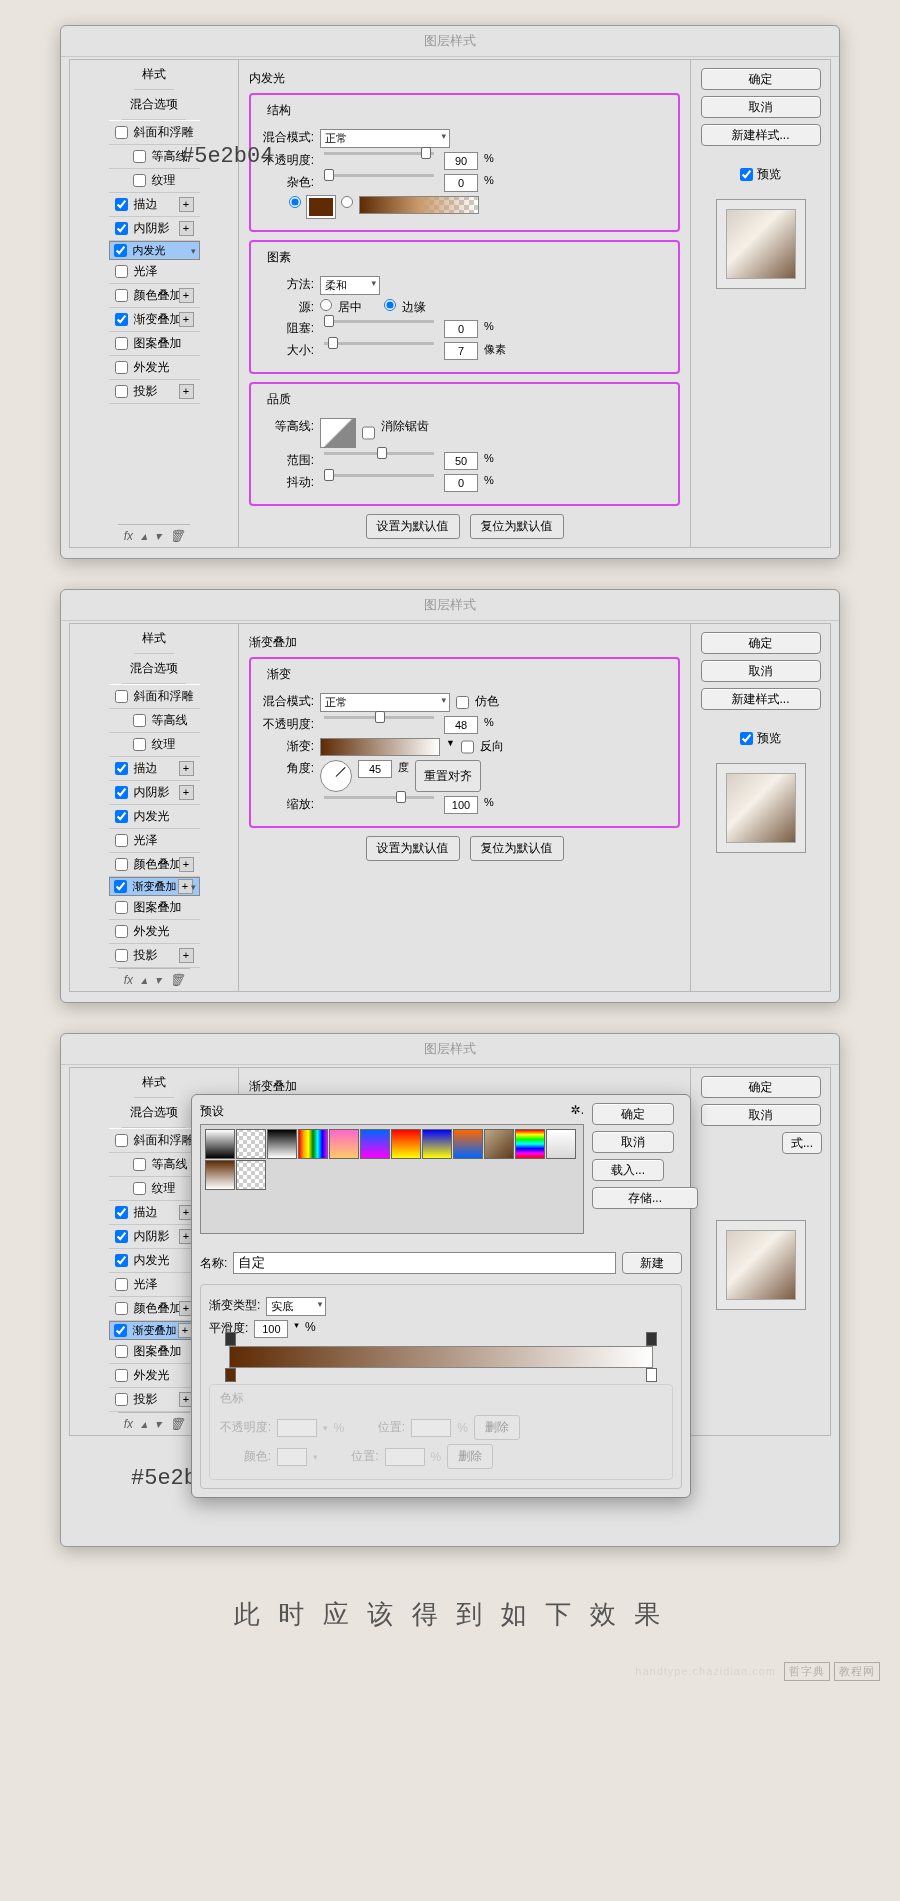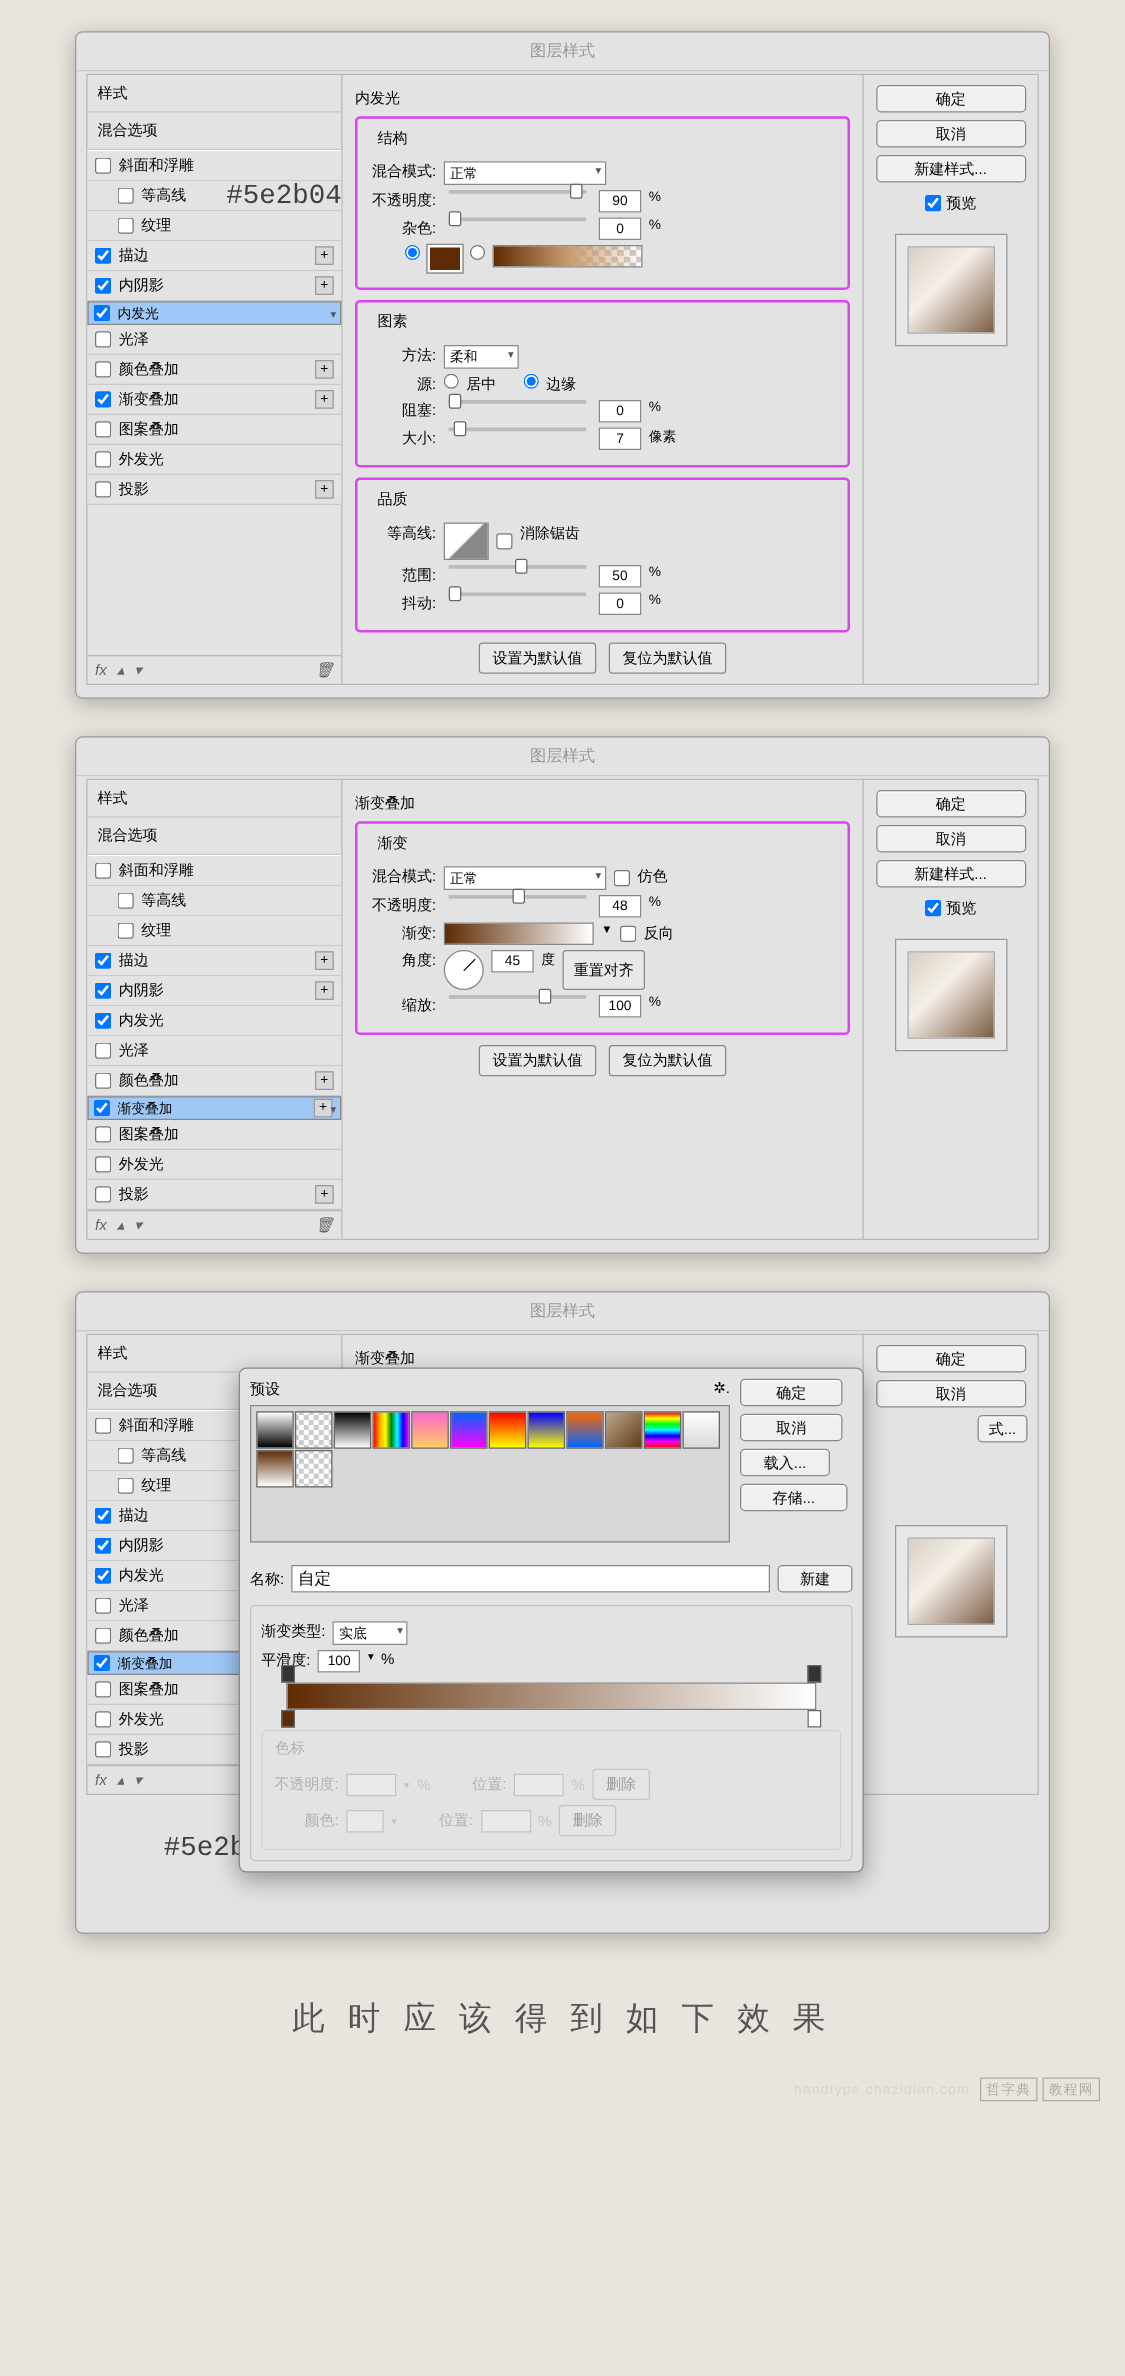--- a/index.html
+++ b/index.html
@@ -1,20 +1,20 @@
 <!DOCTYPE html>
 <html><head>
 <meta charset="utf-8">
 <style>
 * { box-sizing: border-box; margin: 0; padding: 0; }
 body { background: #e9e4dd; font-family: "Microsoft YaHei", Arial, sans-serif; font-size: 12px; color: #000; width: 900px; }
 .dialog { background: #e3e3e3; border: 1px solid #999; border-radius: 6px; margin: 25px 60px 30px 60px; box-shadow: 0 4px 18px rgba(0,0,0,0.25); position: relative; }
 .dlg-title { text-align: center; font-size: 13px; color: #999; padding: 6px 0; border-bottom: 1px solid #c8c8c8; }
 .dlg-body { display: flex; align-items: stretch; padding: 2px 8px 10px 8px; min-height: 380px; }
-.left-panel { width: 205px; border: 1px solid #b8b8b8; background: #e3e3e3; display: flex; flex-direction: column; }
+.left-panel { width: 170px; border: 1px solid #b8b8b8; background: #e3e3e3; display: flex; flex-direction: column; align-items: center; }
 .lp-head { padding: 6px 8px; border-bottom: 1px solid #c8c8c8; }
 .lp-sub { padding: 6px 8px; border-bottom: 1px solid #c8c8c8; font-size: 12px; }
 .lp-list { flex: 1; border-top: 1px solid #fff; }
 .lp-item { display: flex; align-items: center; padding: 3px 6px; border-bottom: 1px solid #c8c8c8; background: #e3e3e3; position: relative; }
 .lp-item.sel { background: #9fc8f6; }
 .lp-item input[type=checkbox] { margin-right: 6px; width: 13px; height: 13px; }
 .lp-item .indent { width: 18px; display: inline-block; }
 .lp-item .plus { position: absolute; right: 6px; width: 15px; height: 15px; border: 1px solid #999; background: #d8d8d8; font-size: 11px; text-align: center; line-height: 13px; }
 .lp-foot { border-top: 1px solid #b8b8b8; padding: 4px 6px; display: flex; align-items: center; gap: 8px; color: #666; font-style: italic; }
 .lp-foot .trash { margin-left: auto; }
@@ -30,21 +30,21 @@
 .slider .thumb { position: absolute; top: -5px; width: 10px; height: 12px; background: #fff; border: 1px solid #666; border-radius: 2px; }
 .num { width: 34px; height: 18px; border: 1px solid #888; background: #fff; text-align: center; font-size: 11px; }
 .unit { font-size: 11px; }
 .swatch { width: 28px; height: 22px; border: 2px solid #fff; box-shadow: 0 0 0 1px #888; }
 .grad-bar { height: 18px; border: 1px solid #888; flex: 1; max-width: 120px; }
 .radio { width: 12px; height: 12px; }
 .btn-row { display: flex; gap: 10px; justify-content: center; margin-top: 6px; }
 .gbtn { border: 1px solid #888; background: #e8e8e8; padding: 3px 10px; font-size: 12px; border-radius: 3px; cursor: pointer; }
 .right-panel { width: 140px; padding: 8px; border: 1px solid #b8b8b8; border-left: none; display: flex; flex-direction: column; gap: 6px; align-items: center; }
 .rbtn { width: 120px; height: 22px; border: 1px solid #888; background: #f0f0f0; font-size: 12px; border-radius: 4px; cursor: pointer; box-shadow: inset 0 1px 0 #fff; }
-.prev-ck { display: flex; gap: 4px; font-size: 12px; margin-top: 2px; }
+.prev-ck { display: flex; gap: 4px; font-size: 12px; margin-top: 14px; }
 .preview-box { width: 90px; height: 90px; border: 1px solid #999; background: #e8e8e8; display: flex; align-items: center; justify-content: center; margin-top: 10px; }
 .preview-inner { width: 70px; height: 70px; border: 1px solid #aaa; }
 .anno { position: absolute; color: #404040; font-size: 22px; font-family: "Courier New", monospace; font-weight: normal; pointer-events: none; letter-spacing: 0px; }
 .contour { width: 36px; height: 30px; border: 1px solid #888; background: linear-gradient(135deg,#fff 48%,#888 52%); }
 .angle-dial { width: 32px; height: 32px; border: 1px solid #888; border-radius: 50%; background: #fff; position: relative; }
 .angle-dial::after { content: ""; position: absolute; width: 13px; height: 1px; background: #000; top: 50%; left: 50%; transform-origin: left; transform: rotate(-45deg); }
 
 .ge-dialog { position: absolute; top: 60px; left: 130px; width: 500px; background: #e3e3e3; border: 1px solid #888; border-radius: 6px; box-shadow: 0 6px 20px rgba(0,0,0,0.35); z-index: 5; }
 .ge-title { text-align: center; padding: 6px; border-bottom: 1px solid #c8c8c8; font-size: 13px; position: relative; }
 .traffic { position: absolute; left: 8px; top: 7px; display: flex; gap: 6px; }
@@ -500,21 +500,21 @@
             <div class="gsw" style="background:linear-gradient(#fff,#d8d8d8)"></div>
             <div class="gsw" style="background:linear-gradient(#5e2b04,#fff)"></div>
             <div class="gsw" style="background:repeating-conic-gradient(#ccc 0 25%,#fff 0 50%) 50%/8px 8px"></div>
           </div>
         </div>
       </div>
       <div class="ge-right">
         <button class="rbtn" style="width:82px">确定</button>
         <button class="rbtn" style="width:82px">取消</button>
         <button class="rbtn" style="width:72px">载入...</button>
-        <button class="rbtn" style="width:86px">存储...</button>
+        <button class="rbtn" style="width:106px">存储...</button>
       </div>
     </div>
     <div class="ge-name-row">
       <span>名称:</span>
       <input type="text" value="自定" style="">
       <button class="rbtn" style="width:60px">新建</button>
     </div>
     <div class="ge-lower">
       <div class="row">
         <span>渐变类型:</span>

